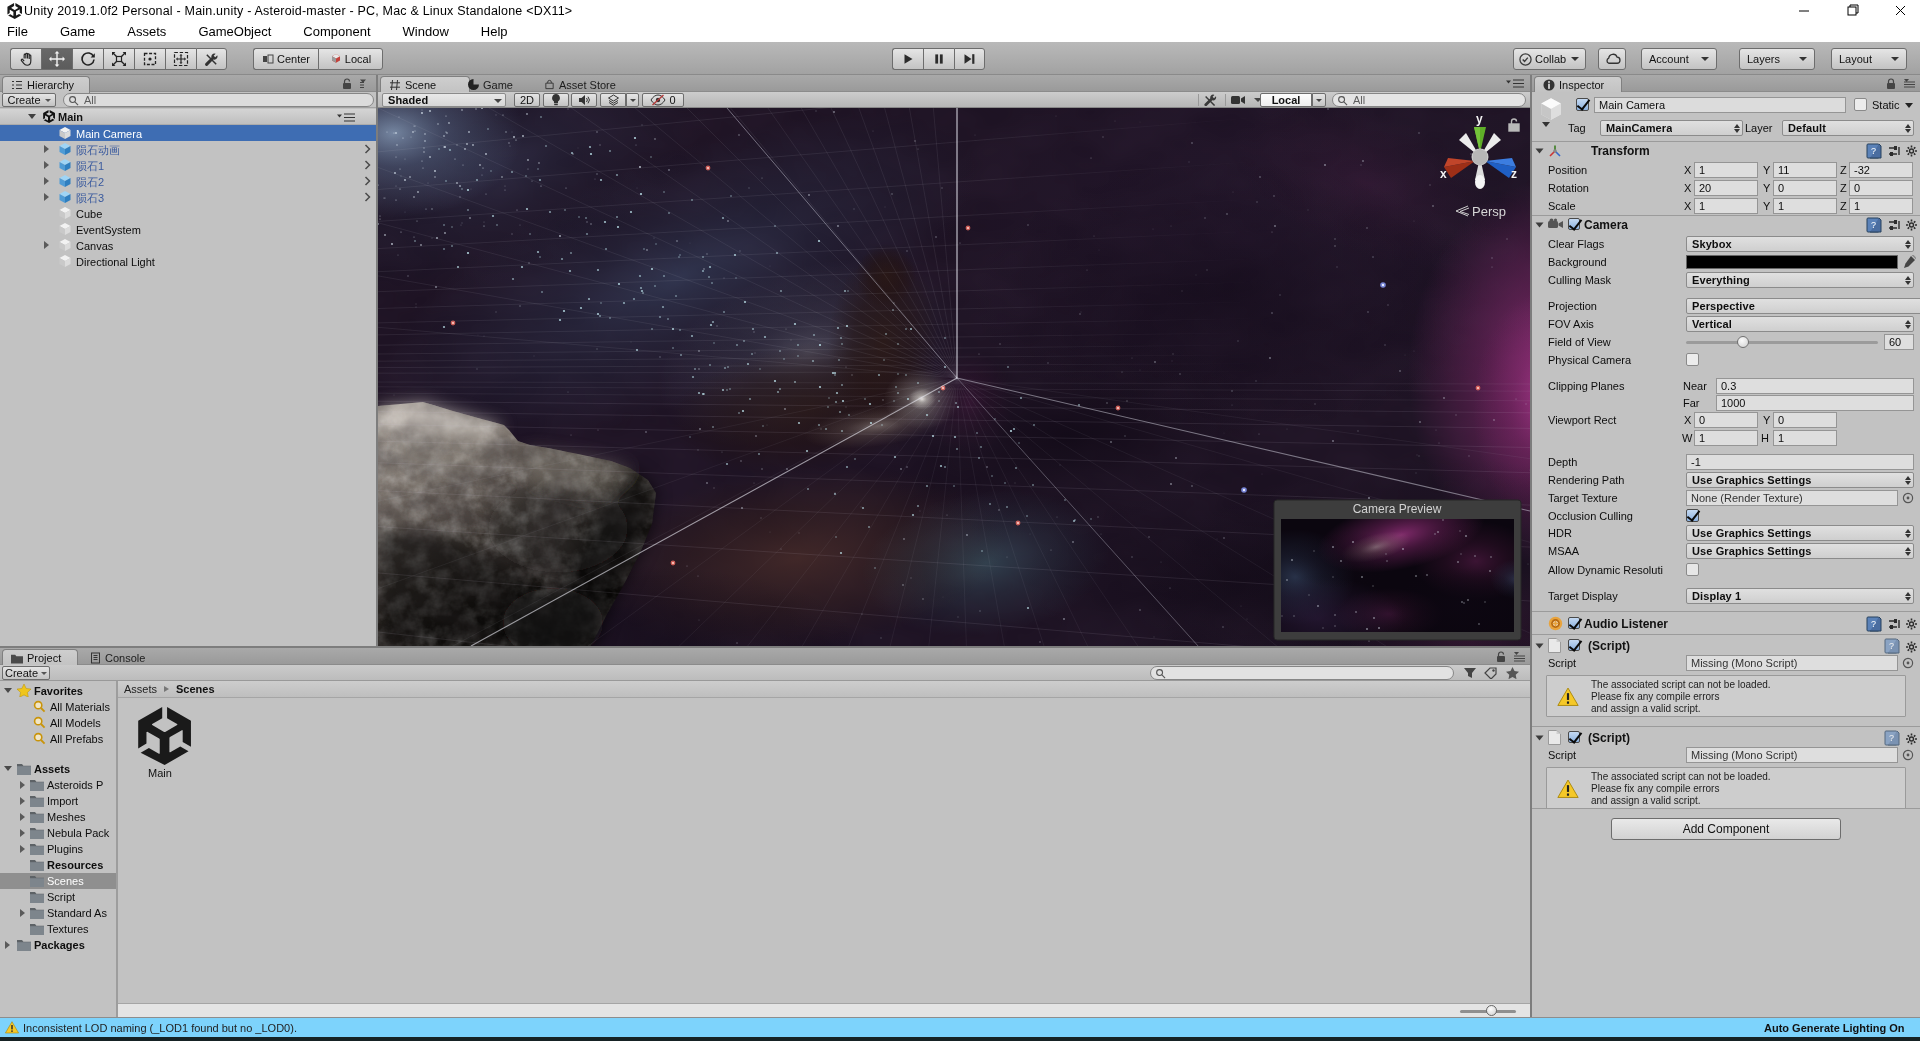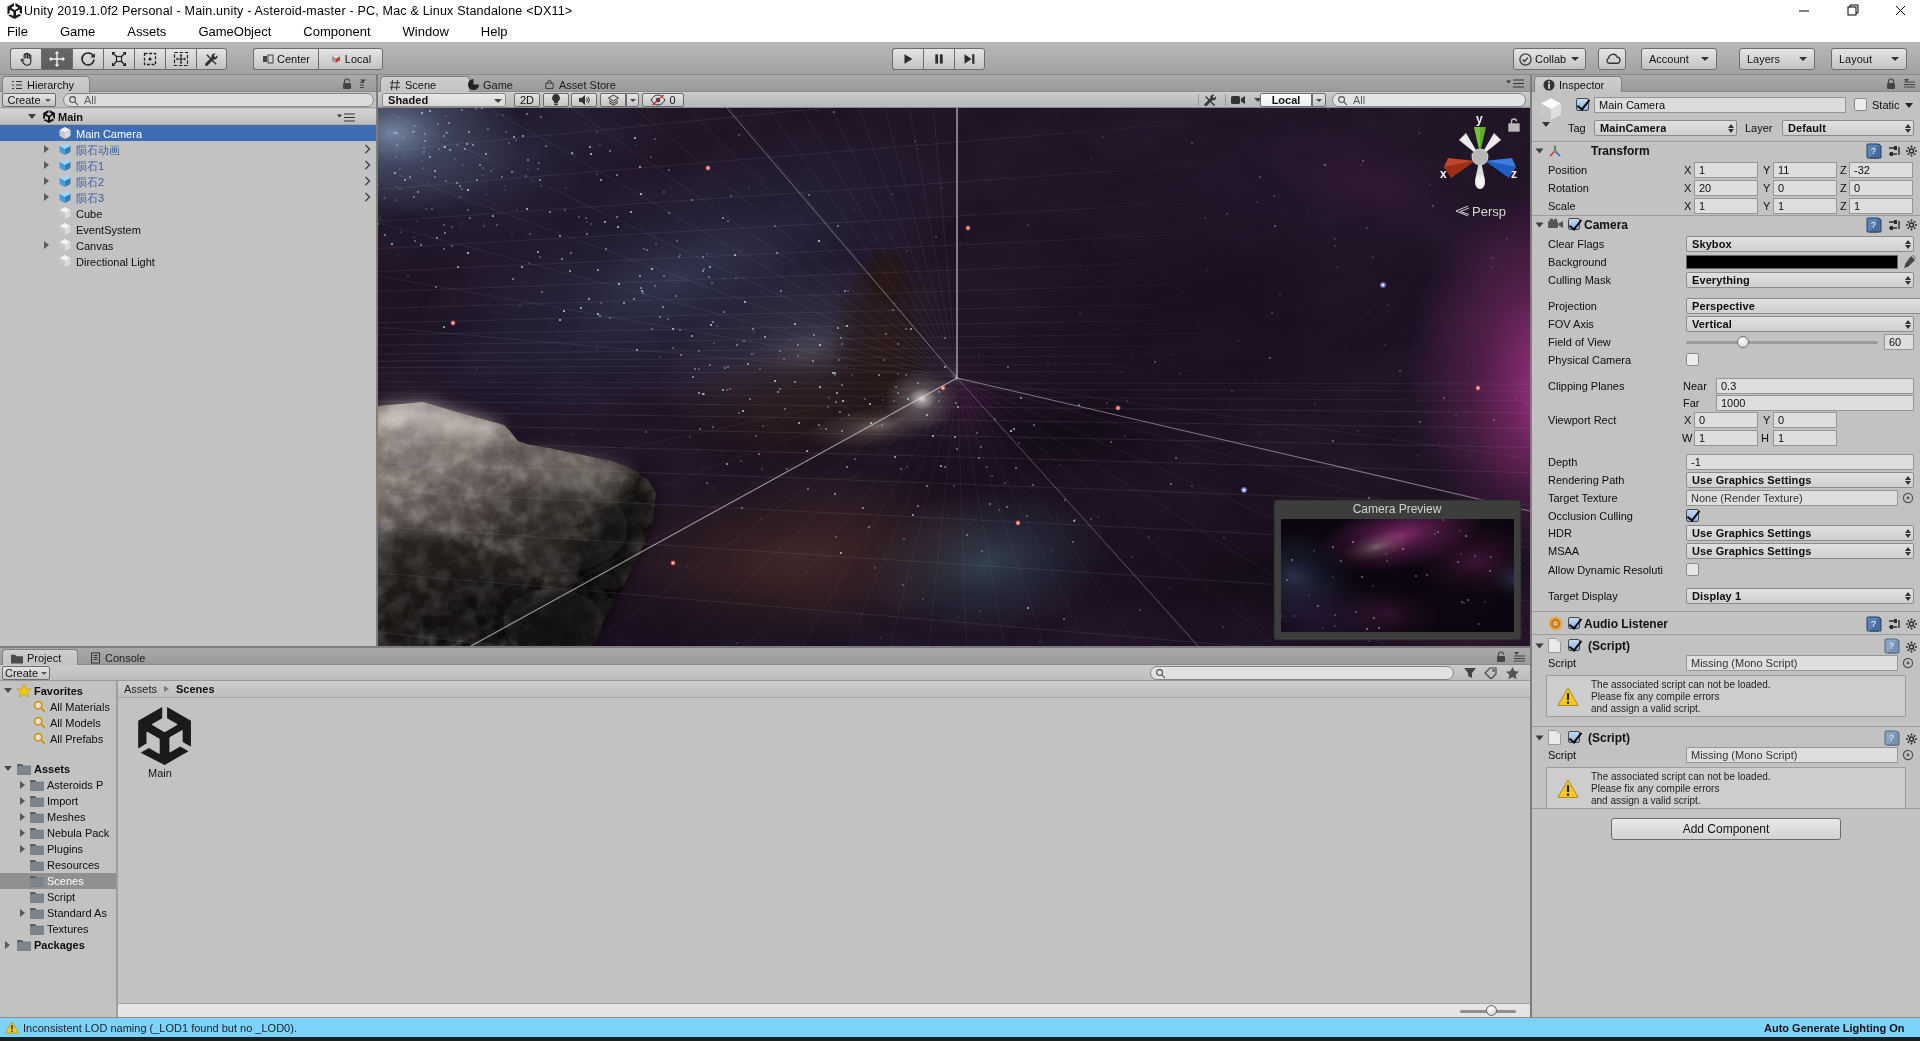--- a/index.html
+++ b/index.html
@@ -1324,21 +1324,21 @@
         <path fill="#c6c6c6" d="M12 12v10l-9-5V7z"></path>
         <path fill="#dedede" d="M12 12v10l9-5V7z"></path>
       </svg>
   <span class="foldd" style="position:absolute;left:10px;top:30px;border-top-color:#333"></span>
   <div class="cb c" style="left:44px;top:6px"></div>
   <div class="fld" style="left:62px;top:5px;width:252px;background:#dcdcdc">Main Camera</div>
   <div class="cb" style="left:322px;top:6px"></div>
   <span class="lbl" style="left:340px;top:7px">Static</span>
   <span class="foldd" style="position:absolute;left:373px;top:11px;border-top-color:#222"></span>
   <span class="lbl" style="left:36px;top:30px">Tag</span>
-  <div class="ddown" style="left:62px;top:28px;width:143px">
+  <div class="ddown" style="left:68px;top:28px;width:143px">
         <b>MainCamera</b>
         <i class="ud"></i>
       </div>
   <span class="lbl" style="left:213px;top:30px">Layer</span>
   <div class="ddown" style="left:250px;top:28px;width:132px">
         <b>Default</b>
         <i class="ud"></i>
       </div>
 </div>
 <div class="sep" style="top:66px"></div>
@@ -1703,21 +1703,21 @@
       <span class="fold" style="position:absolute;left:20px;top:164px;border-left-color:#5a5a5a"></span>
       <svg class="abs" style="left:30px;top:162px" width="14" height="12" viewBox="0 0 14 12">
         <path fill="#5d6266" d="M0 1h5l1.4 1.8H14V12H0z"></path>
         <path fill="#7d858c" d="M0 3.2h14V12H0z"></path>
       </svg>
       <span style="position:absolute;left:47px;top:162px;font-size:11px;font-weight:normal;color:#0d0d0d;white-space:nowrap">Plugins</span>
       <svg class="abs" style="left:30px;top:178px" width="14" height="12" viewBox="0 0 14 12">
         <path fill="#5d6266" d="M0 1h5l1.4 1.8H14V12H0z"></path>
         <path fill="#7d858c" d="M0 3.2h14V12H0z"></path>
       </svg>
-      <span style="position:absolute;left:47px;top:178px;font-size:11px;font-weight:normal;color:#0d0d0d;white-space:nowrap">Resources</span>
+      <span style="position:absolute;left:47px;top:178px;font-size:11px;font-weight:bold;color:#0d0d0d;white-space:nowrap">Resources</span>
       <div class="abs" style="left:0;top:192px;width:116px;height:16px;background:#8f8f8f"></div>
       <svg class="abs" style="left:30px;top:194px" width="14" height="12" viewBox="0 0 14 12">
         <path fill="#5d6266" d="M0 1h5l1.4 1.8H14V12H0z"></path>
         <path fill="#7d858c" d="M0 3.2h14V12H0z"></path>
       </svg>
       <span style="position:absolute;left:47px;top:194px;font-size:11px;font-weight:normal;color:#fff;white-space:nowrap">Scenes</span>
       <svg class="abs" style="left:30px;top:210px" width="14" height="12" viewBox="0 0 14 12">
         <path fill="#5d6266" d="M0 1h5l1.4 1.8H14V12H0z"></path>
         <path fill="#7d858c" d="M0 3.2h14V12H0z"></path>
       </svg>

